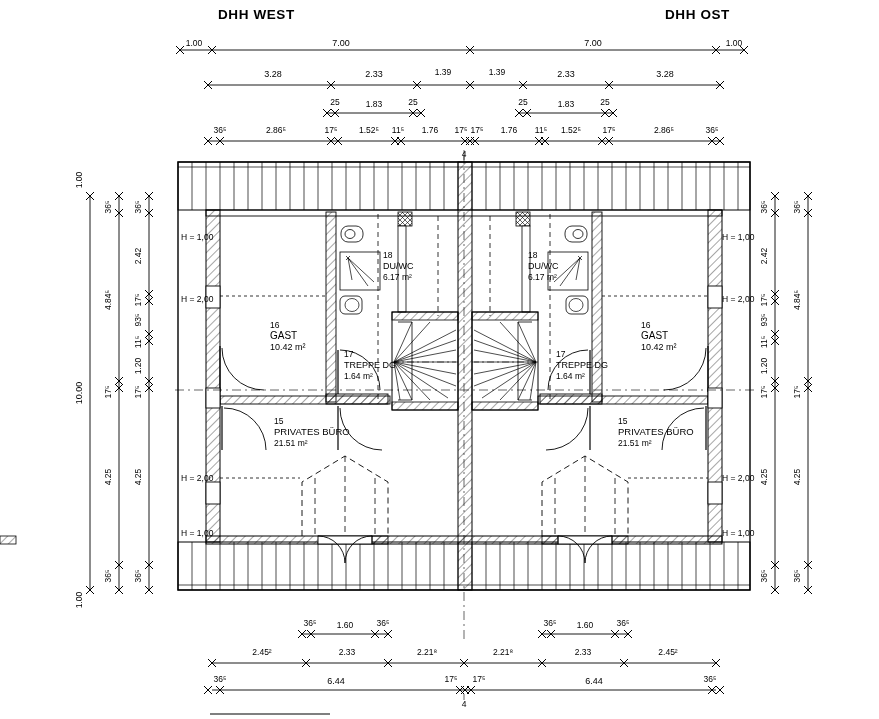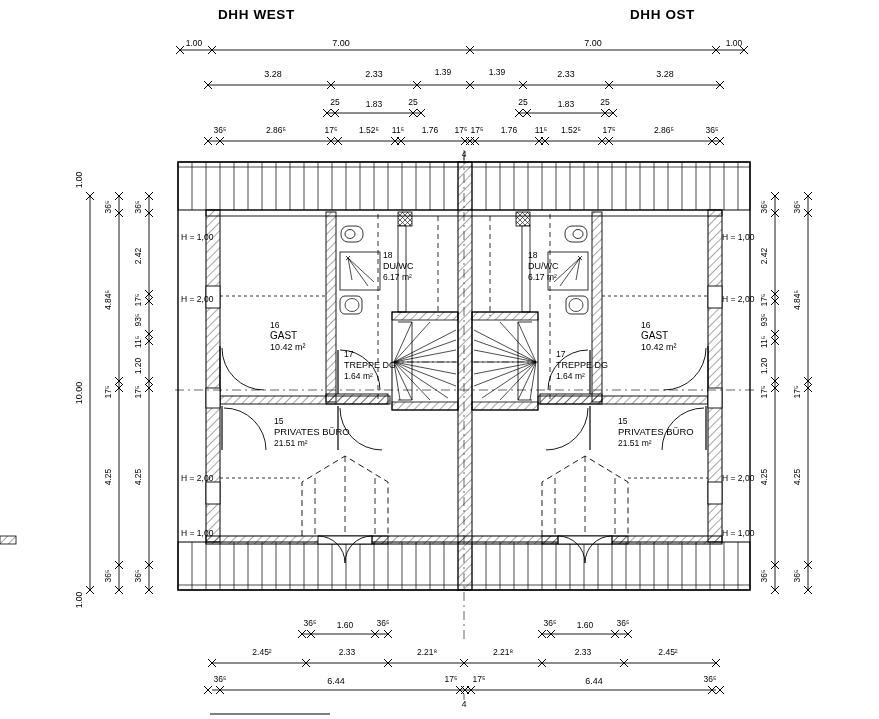--- a/index.html
+++ b/index.html
@@ -9,21 +9,21 @@
   .ttl{position:absolute;font-weight:bold;font-size:13.5px;letter-spacing:.6px;color:#000;}
   svg{position:absolute;left:0;top:0;}
   text{font-family:"Liberation Sans","DejaVu Sans",sans-serif;fill:#000;}
 </style>
 </head>
 <body>
 
 <div id="stage">
 
   <div class="ttl" style="left:218px;top:7px;">DHH WEST</div>
-  <div class="ttl" style="left:630px;top:7px;">DHH OST</div>
+  <div class="ttl" style="left:665px;top:7px;">DHH OST</div>
 
   <svg width="879" height="719" viewBox="0 0 879 719">
     <defs>
       <pattern id="hatch45" width="6" height="6" patternUnits="userSpaceOnUse" patternTransform="rotate(45)">
         <line x1="0" y1="0" x2="0" y2="6" stroke="#000" stroke-width="0.7"></line>
       </pattern>
       <pattern id="hatchX" width="5" height="5" patternUnits="userSpaceOnUse">
         <path d="M0,0 L5,5 M5,0 L0,5" stroke="#000" stroke-width="0.6"></path>
       </pattern>
       <g id="tick">

